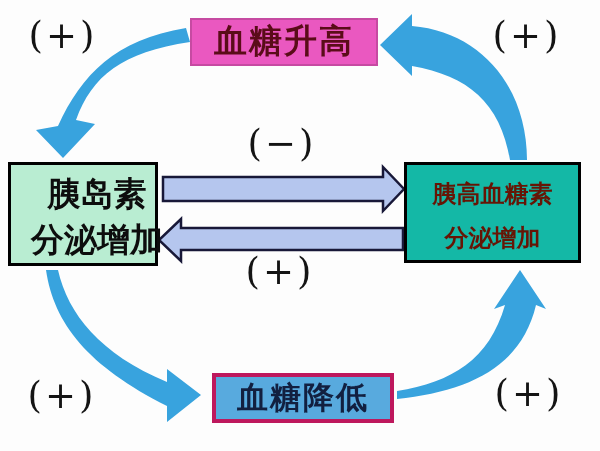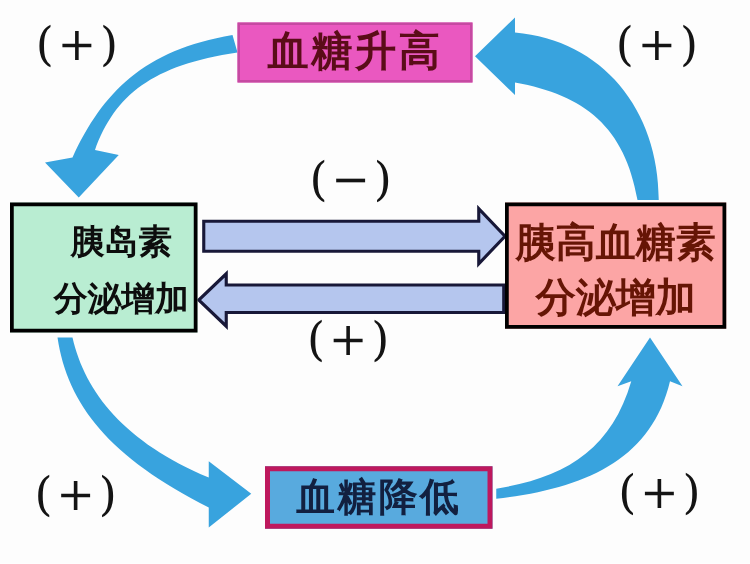--- a/index.html
+++ b/index.html
@@ -28,27 +28,27 @@
   .box-rise {
     left: 190px; top: 18px; width: 188px; height: 48px;
     background: #ea58c0; color: #5a0c18;
     border: 2px solid #c64aa2;
     font-size: 33px; letter-spacing: 2px;
   }
   .box-insulin {
     left: 8px; top: 162px; width: 150px; height: 104px;
     background: #b9edd2; color: #0d0d0d;
     border: 3px solid #000000;
-    font-size: 27px; line-height: 46px; padding-left: 28px;
+    font-size: 33px; line-height: 46px; padding-left: 28px;
   }
   .box-glucagon {
     left: 404px; top: 162px; width: 177px; height: 101px;
-    background: #fca5a5; color: #661505;
+    background: #14b8a6; color: #661505;
     border: 3px solid #000000;
-    font-size: 32px; line-height: 44px;
+    font-size: 24px; line-height: 44px;
   }
   .box-fall {
     left: 212px; top: 373px; width: 182px; height: 50px;
     background: #58aade; color: #122040;
     border: 4px solid #be185d;
     font-size: 31px; letter-spacing: 2px;
   }
   .sign {
     position: absolute;
     width: 76px;

